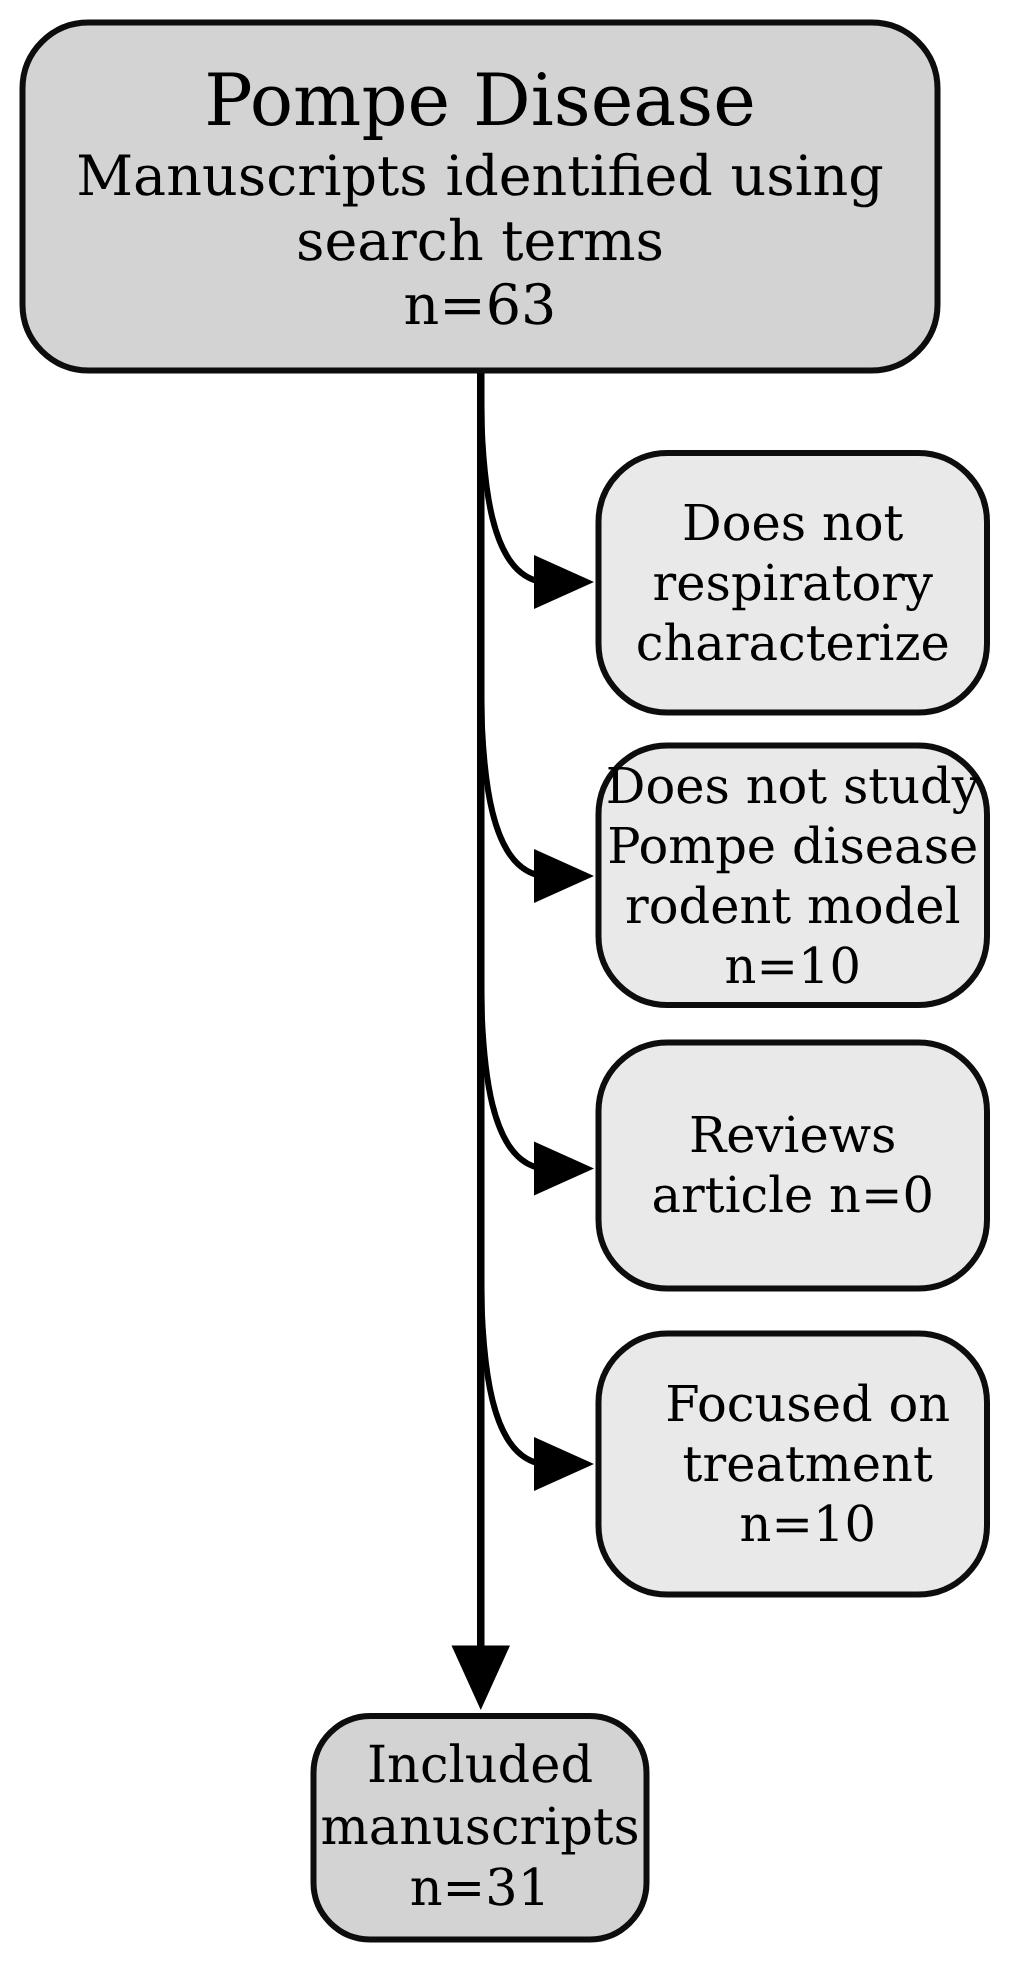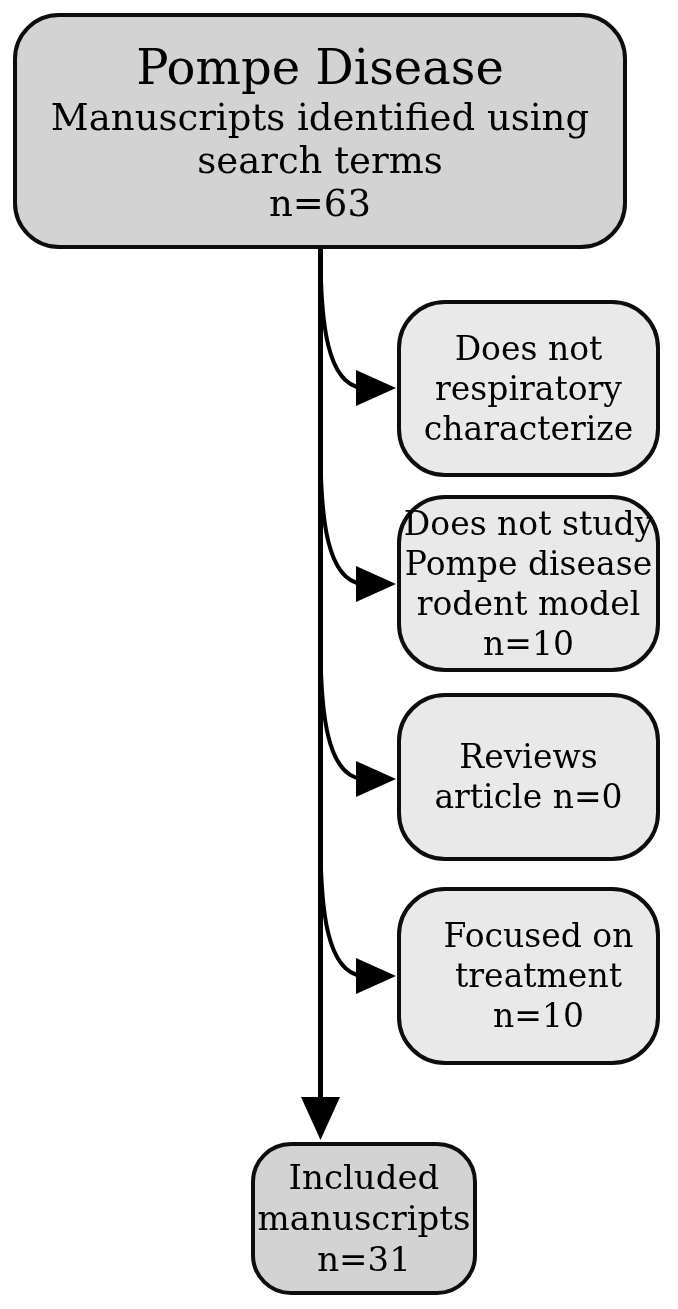--- a/index.html
+++ b/index.html
@@ -63,21 +63,20 @@
   .ex3 { top: 693px; height: 168px; }
   .ex4 { top: 887px; height: 178px; padding-left: 20px; }
 
   .bottom-box {
     left: 207px; top: 1142px;
     width: 226px; height: 153px;
     background: #d3d3d3;
     border-radius: 40px;
     font-size: 34px;
     line-height: 41px;
-    margin-left: 44px;
   }
 </style>
 </head>
 <body>
 
 <div class="canvas">
 
   <svg class="connectors" viewBox="0 0 678 1309" xmlns="http://www.w3.org/2000/svg">
 
     <line x1="320.5" y1="245" x2="320.5" y2="1100" stroke="#000000" stroke-width="5"></line>

